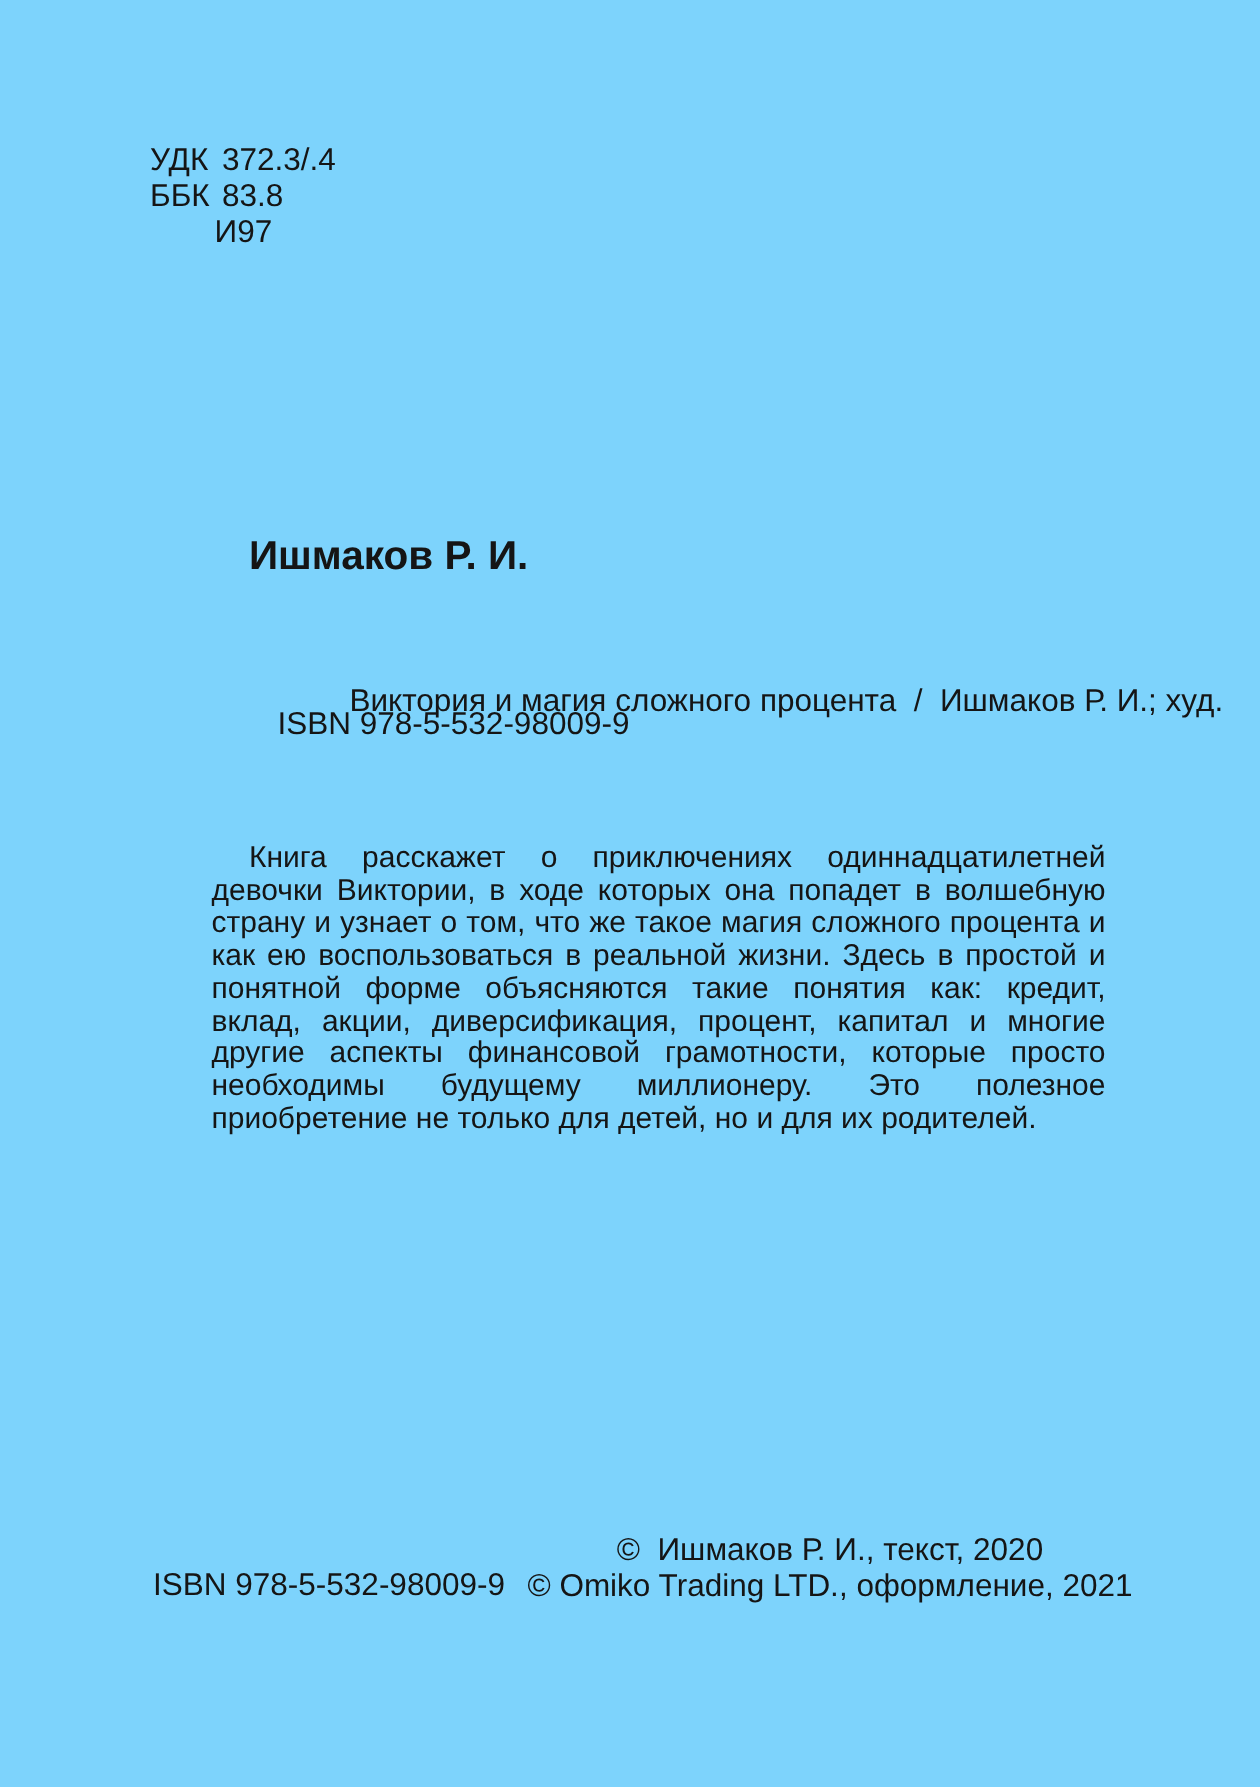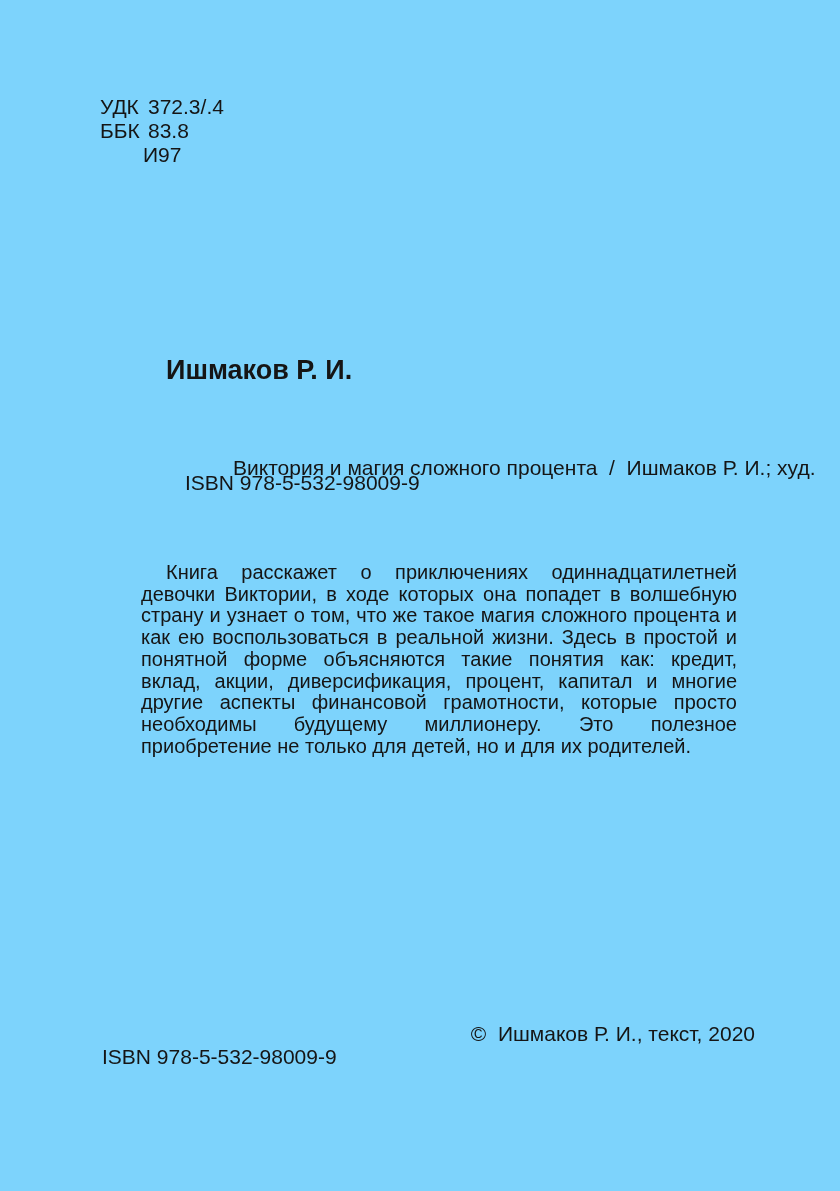--- a/index.html
+++ b/index.html
@@ -114,15 +114,16 @@
   </div>
 
   <div class="isbn-main">ISBN 978-5-532-98009-9</div>
 
   <div class="annotation">Книга расскажет о приключениях одиннадцатилетней девочки Виктории, в ходе которых она попадет в волшебную страну и узнает о том, что же такое магия сложного процента и как ею воспользоваться в реальной жизни. Здесь в простой и понятной форме объясняются такие понятия как: кредит, вклад, акции, диверсификация, процент, капитал и многие другие аспекты финансовой грамотности, которые просто необходимы будущему миллионеру. Это полезное приобретение не только для детей, но и для их родителей.</div>
 
   <div class="footer-isbn">ISBN 978-5-532-98009-9</div>
 
   <div class="copyright-block">
     <div class="copyright-line">©  Ишмаков Р. И., текст, 2020</div>
+    <div class="copyright-line">© Omiko Trading LTD., оформление, 2021</div>
   </div>
 
 </div>
 
 </body></html>

